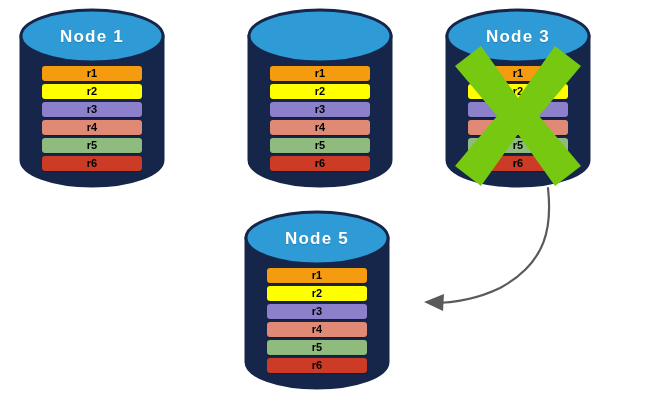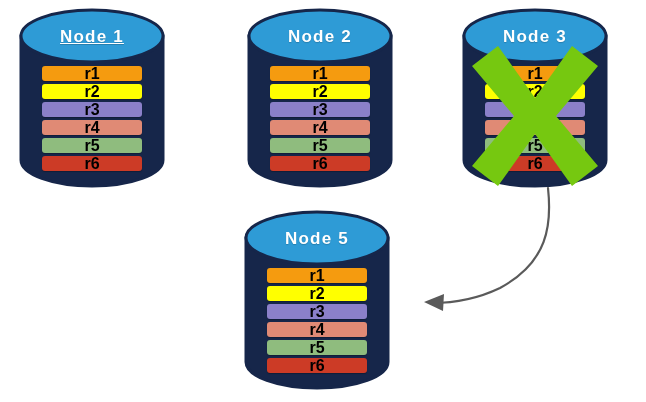--- a/index.html
+++ b/index.html
@@ -48,21 +48,21 @@
     display: flex;
     flex-direction: column;
     gap: 3px;
     box-sizing: border-box;
   }
   .bar {
     height: 15px;
     border-radius: 3px;
     color: #000000;
     font-weight: bold;
-    font-size: 16px;
+    font-size: 11px;
     line-height: 15px;
     text-align: center;
     font-family: "Liberation Sans", sans-serif;
     box-shadow: 0 1px 1px rgba(0,0,0,0.25);
   }
 
   
   .x-overlay {
     position: absolute;
     pointer-events: none;
@@ -81,48 +81,47 @@
 </head>
 <body>
 
 <div id="canvas">
 
   <div class="node" id="n1" style="left:18px; top:8px; width:148px; height:182px;">
     <svg class="node-svg" width="148" height="182" viewBox="0 0 148 182">
       <path d="M3,28 L3,152 A71,26 0 0 0 145,152 L145,28 Z" fill="#16264A" stroke="#16264A" stroke-width="3"></path>
       <ellipse cx="74" cy="28" rx="71" ry="26" fill="#2E9BD6" stroke="#16264A" stroke-width="3"></ellipse>
     </svg>
-    <div class="node-title" style="top:19px;text-decoration:underline;">Node 1</div>
+    <div class="node-title" style="top:19px;">Node 1</div>
     <div class="bars" id="n1-bars" style="top:58px; padding:0 24px;">
         <div class="bar" style="background: rgb(245, 155, 15);">r1</div>
         <div class="bar" style="background: rgb(255, 255, 0);">r2</div>
         <div class="bar" style="background: rgb(139, 128, 201);">r3</div>
         <div class="bar" style="background: rgb(224, 138, 117);">r4</div>
         <div class="bar" style="background: rgb(143, 188, 126);">r5</div>
         <div class="bar" style="background: rgb(204, 59, 38);">r6</div>
       </div>
   </div>
 
   <div class="node" id="n2" style="left:246px; top:8px; width:148px; height:182px;">
     <svg class="node-svg" width="148" height="182" viewBox="0 0 148 182">
       <path d="M3,28 L3,152 A71,26 0 0 0 145,152 L145,28 Z" fill="#16264A" stroke="#16264A" stroke-width="3"></path>
       <ellipse cx="74" cy="28" rx="71" ry="26" fill="#2E9BD6" stroke="#16264A" stroke-width="3"></ellipse>
     </svg>
-    <div class="node-title" style="top:19px;">Node 2</div>
     <div class="bars" id="n2-bars" style="top:58px; padding:0 24px;">
         <div class="bar" style="background: rgb(245, 155, 15);">r1</div>
         <div class="bar" style="background: rgb(255, 255, 0);">r2</div>
         <div class="bar" style="background: rgb(139, 128, 201);">r3</div>
         <div class="bar" style="background: rgb(224, 138, 117);">r4</div>
         <div class="bar" style="background: rgb(143, 188, 126);">r5</div>
         <div class="bar" style="background: rgb(204, 59, 38);">r6</div>
       </div>
   </div>
 
-  <div class="node" id="n3" style="left:461px; top:8px; width:148px; height:182px;">
+  <div class="node" id="n3" style="left:444px; top:8px; width:148px; height:182px;">
     <svg class="node-svg" width="148" height="182" viewBox="0 0 148 182">
       <path d="M3,28 L3,152 A71,26 0 0 0 145,152 L145,28 Z" fill="#16264A" stroke="#16264A" stroke-width="3"></path>
       <ellipse cx="74" cy="28" rx="71" ry="26" fill="#2E9BD6" stroke="#16264A" stroke-width="3"></ellipse>
     </svg>
     <div class="node-title" style="top:19px;">Node 3</div>
     <div class="bars" id="n3-bars" style="top:58px; padding:0 24px;">
         <div class="bar" style="background: rgb(245, 155, 15);">r1</div>
         <div class="bar" style="background: rgb(255, 255, 0);">r2</div>
         <div class="bar" style="background: rgb(139, 128, 201);">r3</div>
         <div class="bar" style="background: rgb(224, 138, 117);">r4</div>

